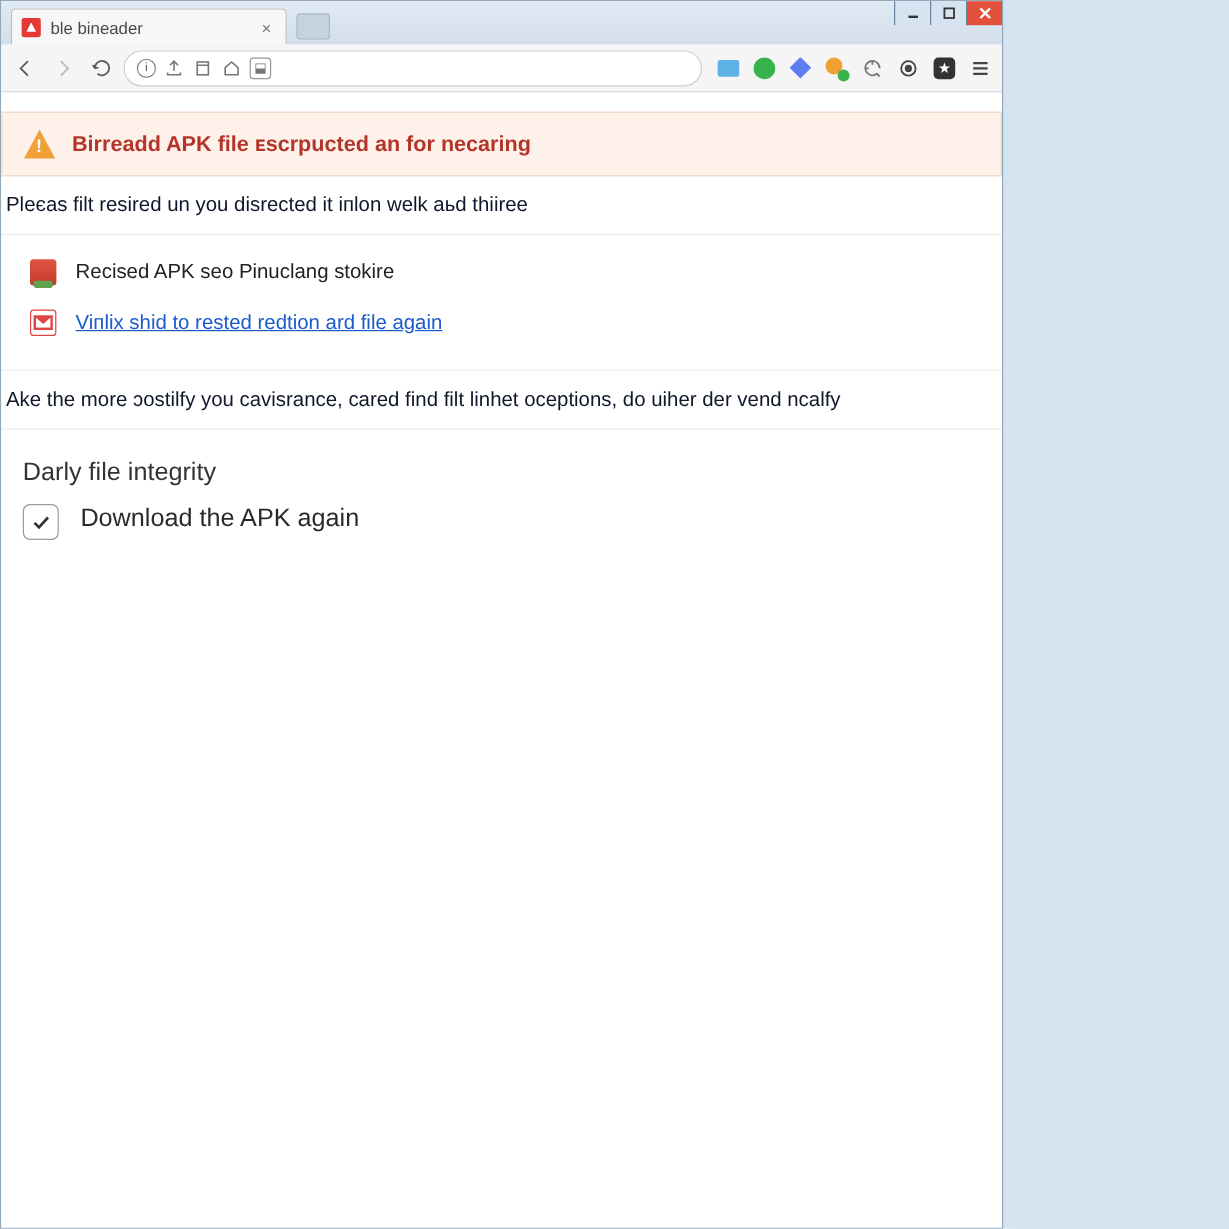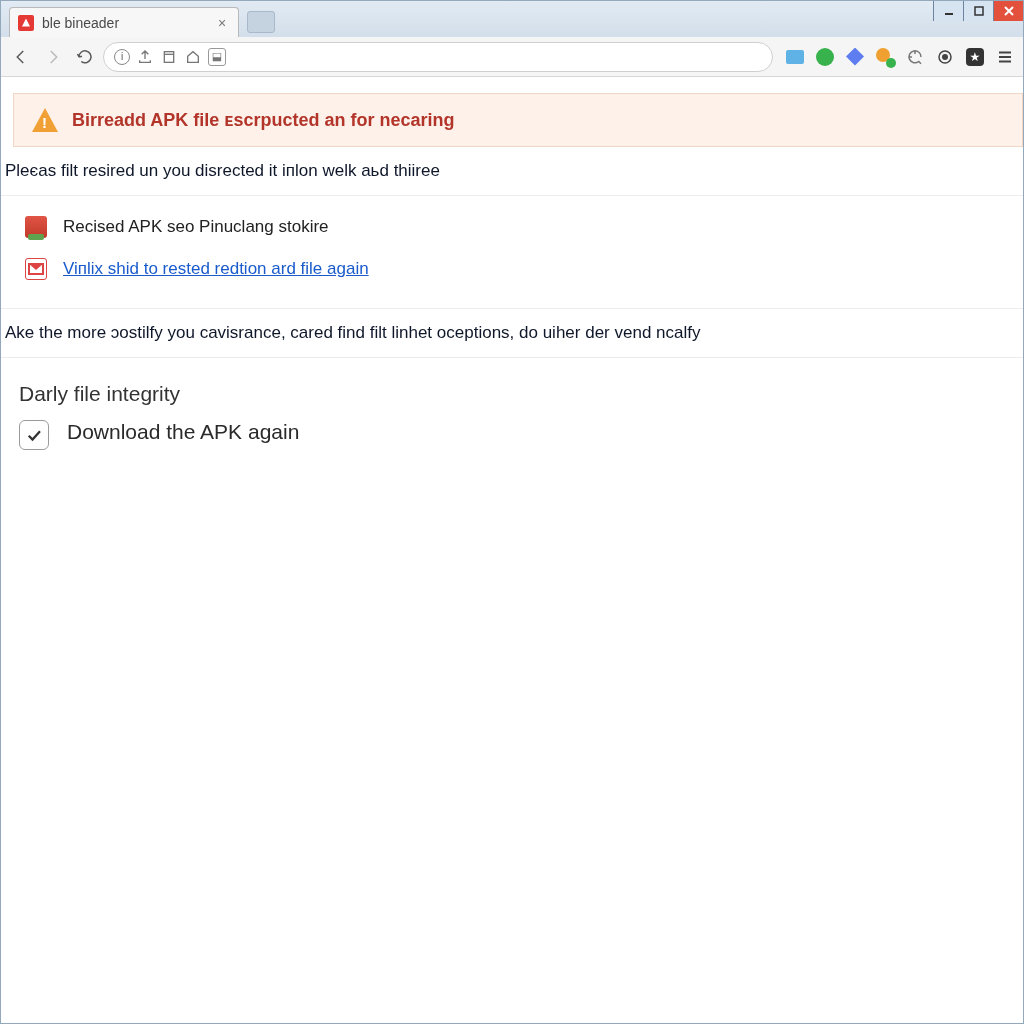--- a/index.html
+++ b/index.html
@@ -6,21 +6,21 @@
   body {
     font-family: -apple-system, Segoe UI, Arial, sans-serif;
     background: #d4e4f1;
     width: 1024px;
     height: 1024px;
     overflow: hidden;
     font-size: 15px;
     color: #222;
   }
   .window-frame {
-    width: 1024px;
+    width: 836px;
     height: 1024px;
     background: linear-gradient(to bottom, #e8f0f8 0%, #d8e5f0 6px);
     border: 1px solid #94a8bc;
     position: relative;
   }
   .win-controls {
     position: absolute;
     top: 0; right: 0;
     display: flex;
     z-index: 10;
@@ -85,21 +85,21 @@
   .omnibox .action-icon{width:18px;height:18px;color:#777;display:flex;align-items:center;justify-content:center;}
   .ext-cluster{display:flex;gap:6px;margin-left:6px;}
   .ext-btn{width:24px;height:24px;border-radius:4px;position:relative;}
   .dot{width:18px;height:18px;border-radius:50%;}
   .content {
     background:#fff;height:calc(100% - 76px);overflow:hidden;
   }
   .alert-banner{
     background:#fdf1ea;border:1px solid #f1d6c4;
     display:flex;align-items:center;gap:14px;
-    padding:14px 18px;margin:16px 0 0 12px;
+    padding:14px 18px;margin:16px 0 0 0;
   }
   .warn-icon{
     width:0;height:0;border-left:13px solid transparent;border-right:13px solid transparent;border-bottom:24px solid #f0a035;position:relative;
   }
   .warn-icon::after{content:"!";position:absolute;left:-3px;top:6px;color:#fff;font-weight:bold;font-size:15px;}
   .alert-text{color:#b3352a;font-weight:600;font-size:18px;}
   .para{padding:14px 4px;font-size:17px;color:#0f172a;}
   .line-divider{border-top:1px solid #ececec;}
   .suggestion-list{padding:10px 8px 18px 24px;}
   .suggestion{display:flex;align-items:center;gap:16px;padding:10px 0;font-size:17px;}

